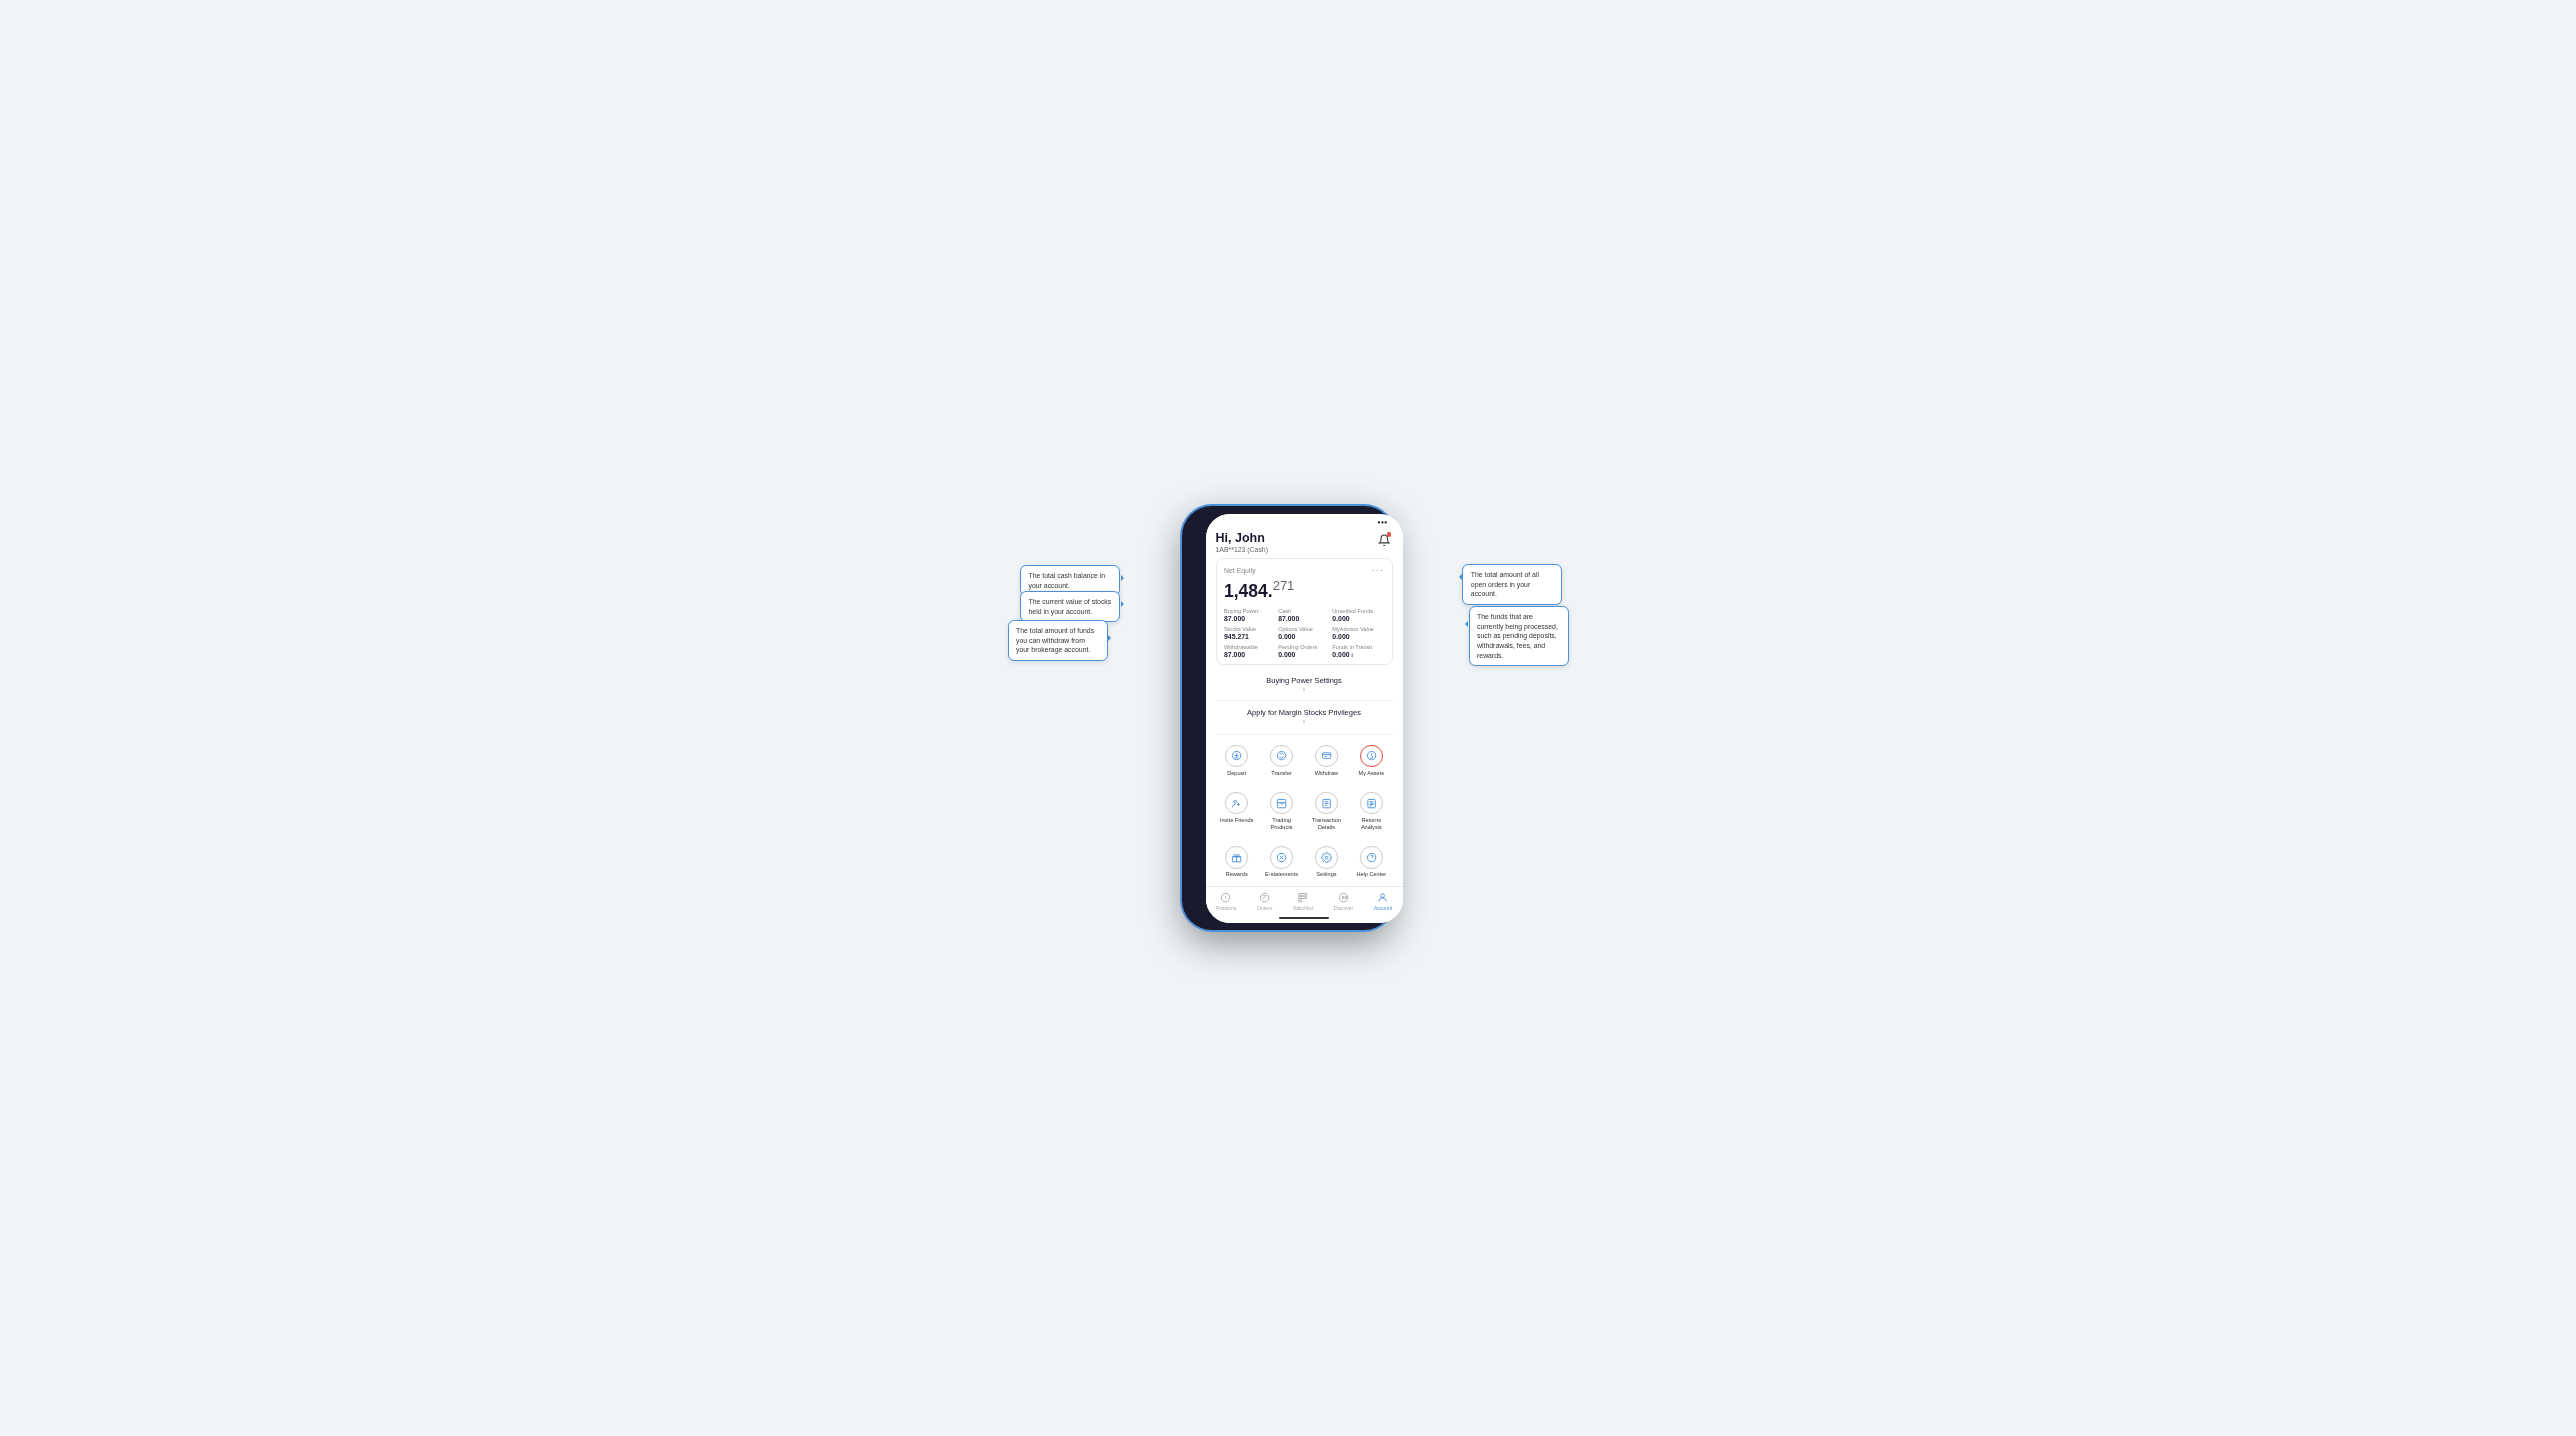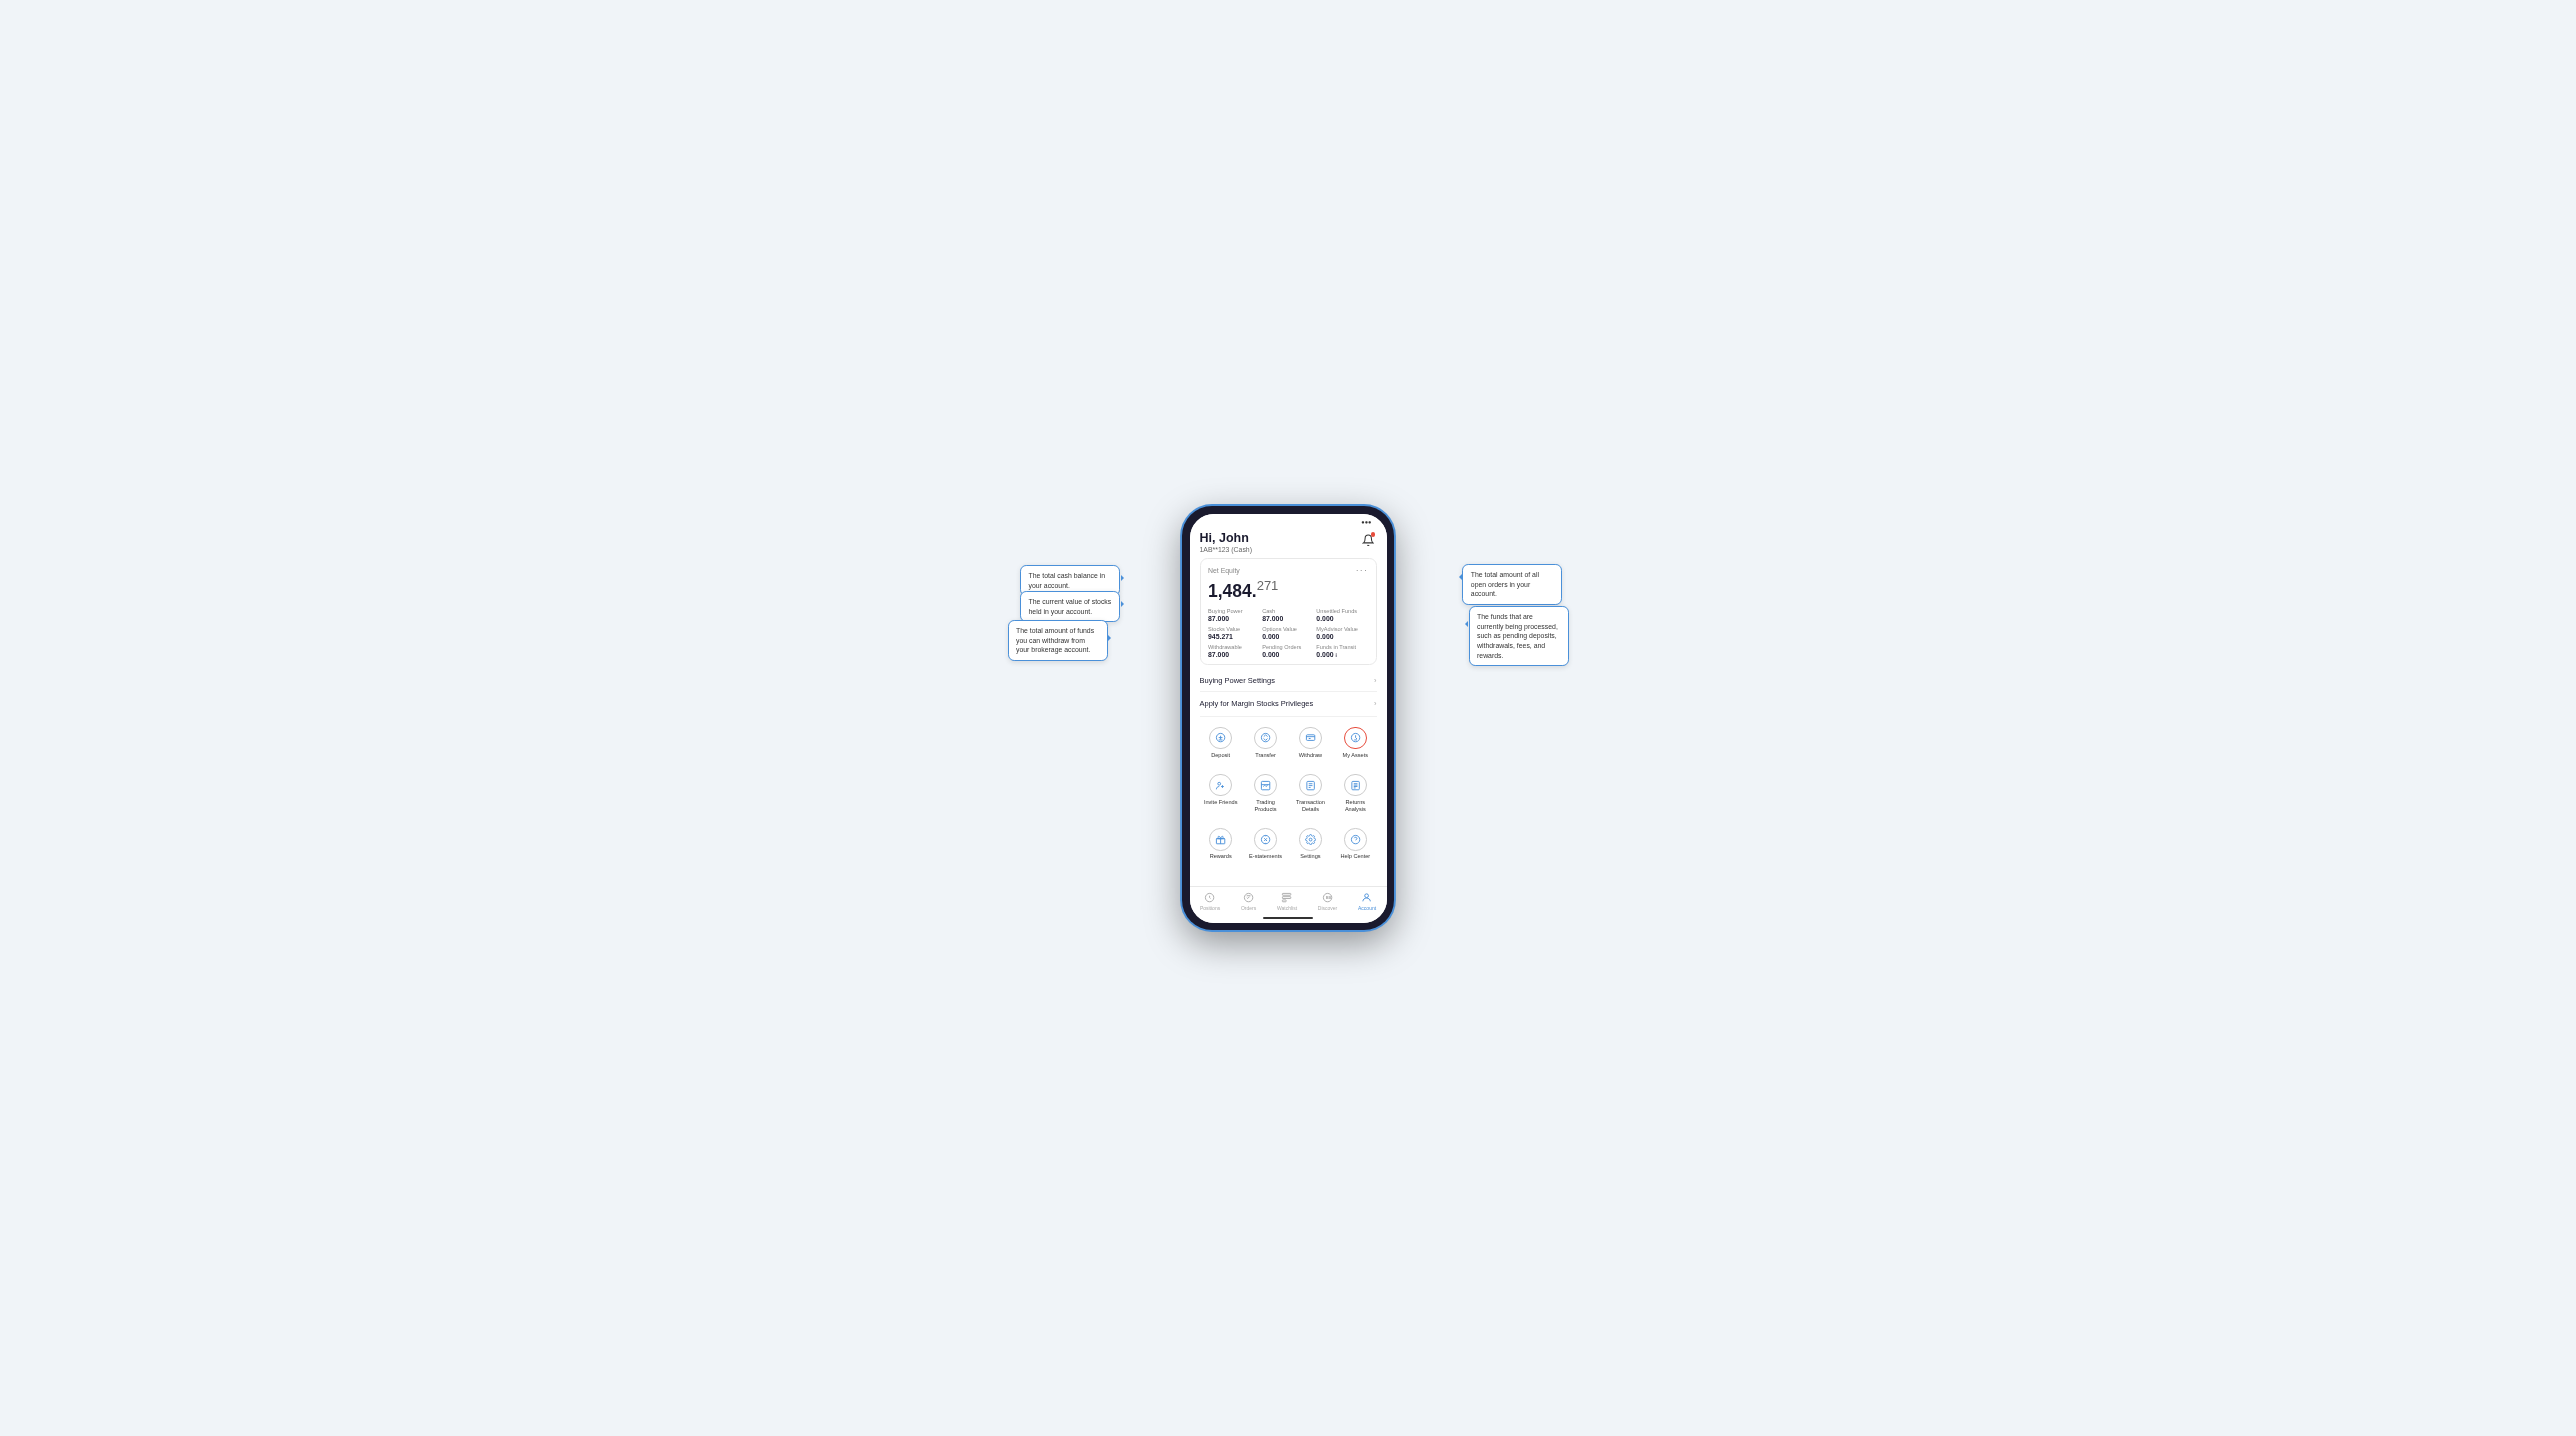--- a/index.html
+++ b/index.html
@@ -35,20 +35,21 @@
     }
 
     .phone-inner {
       width: 100%;
       height: 100%;
       background: #fff;
       border-radius: 24px;
       overflow: hidden;
       display: flex;
       flex-direction: column;
+      margin-left: 16px;
     }
 
     
     .status-bar {
       background: #fff;
       padding: 5px 12.5px 2.5px;
       display: flex;
       justify-content: flex-end;
       align-items: center;
       min-height: 15px;
@@ -169,20 +170,21 @@
     }
 
     
     .action-row {
       display: flex;
       justify-content: space-between;
       align-items: center;
       padding: 6.2px 0;
       border-bottom: 0.6px solid #f0f0f0;
       cursor: pointer;
+      flex-direction: column;
     }
 
     .action-row-label {
       font-size: 7.5px;
       color: #1a1a2e;
       font-weight: 500;
     }
 
     .chevron {
       color: #aaa;

